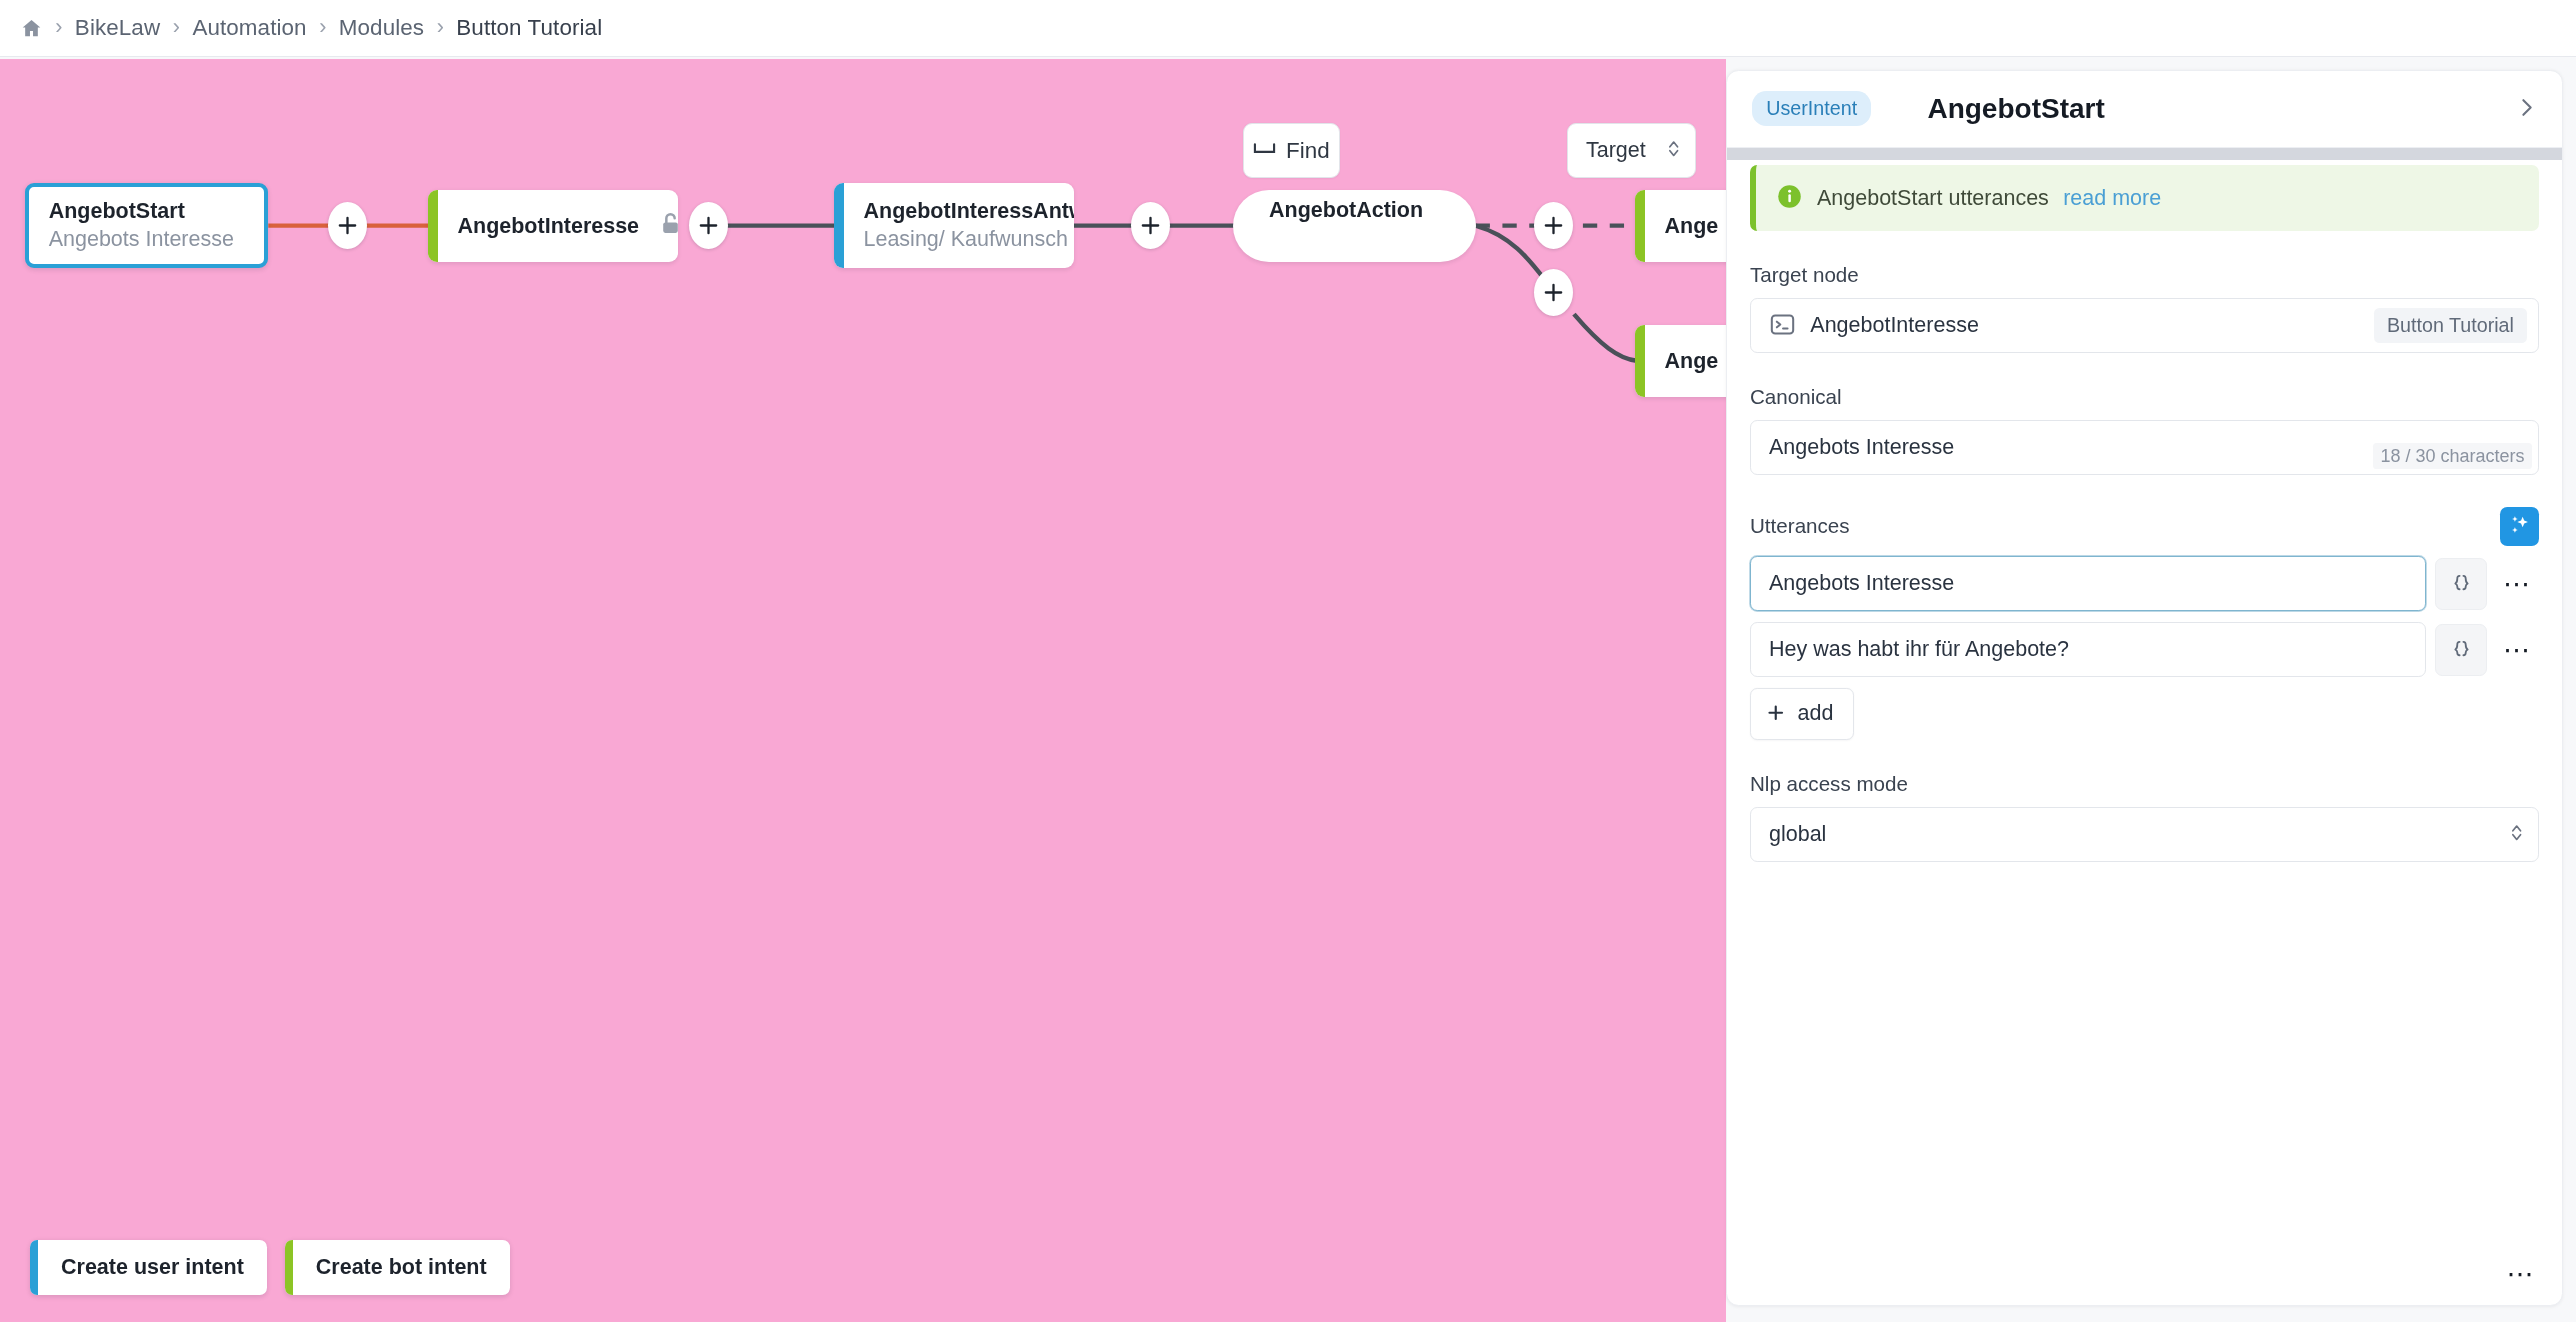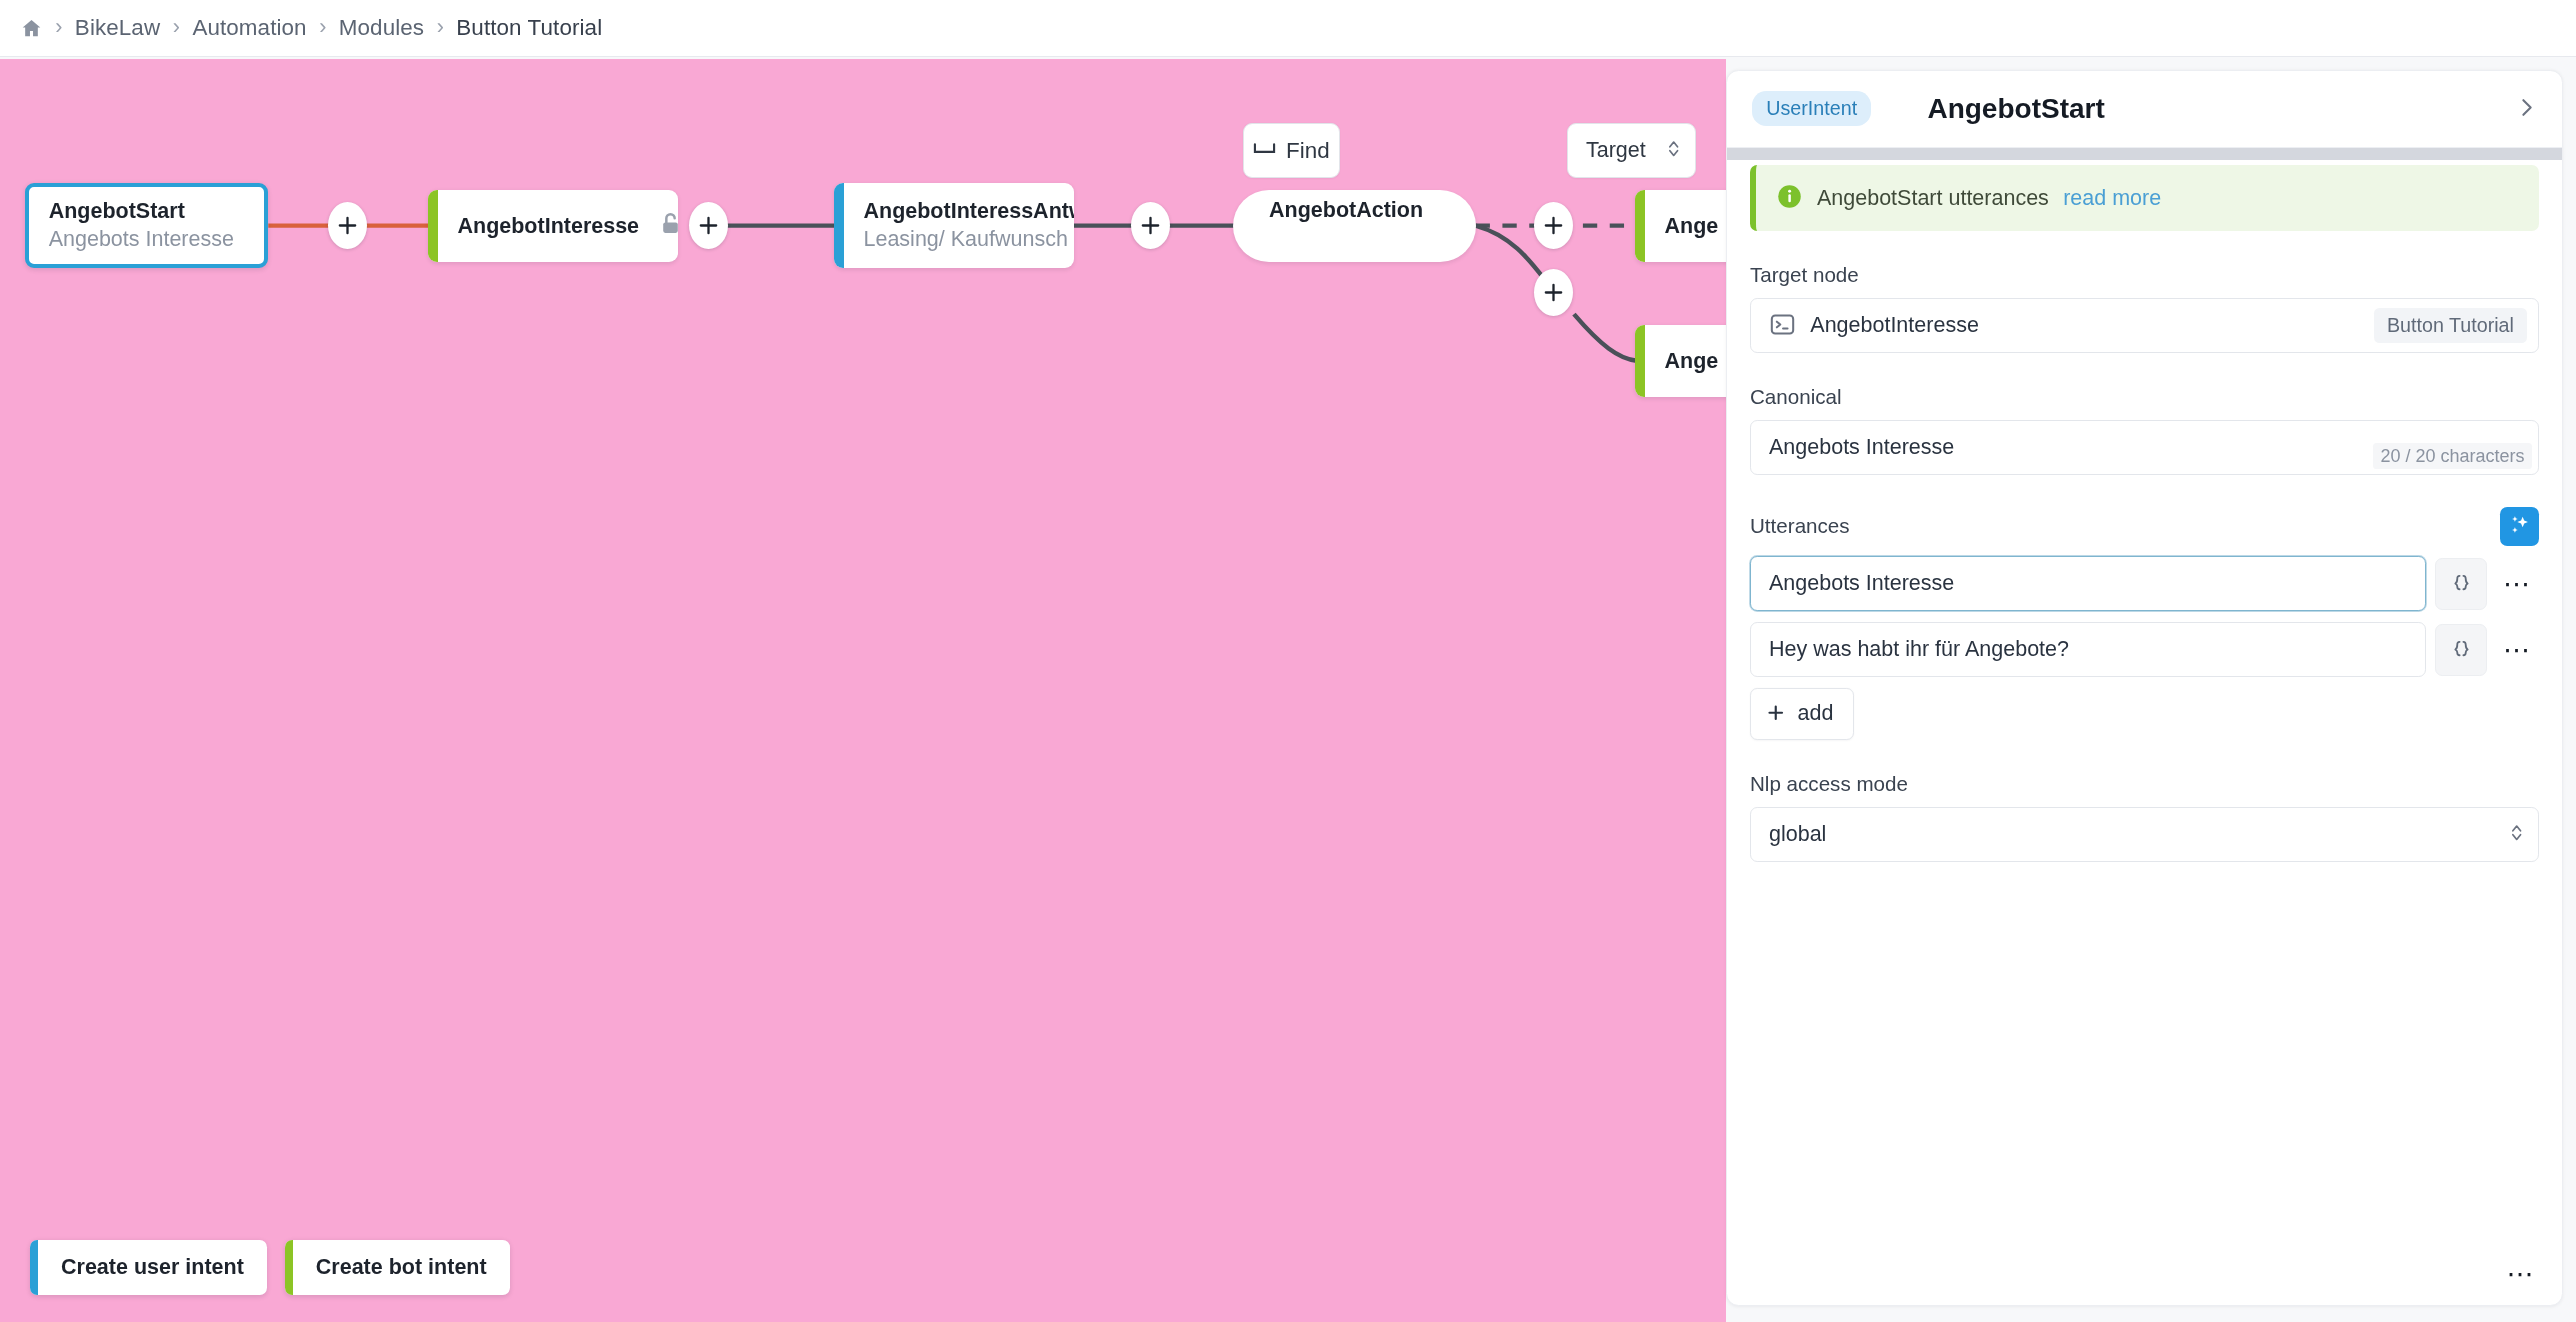--- a/index.html
+++ b/index.html
@@ -421,21 +421,21 @@
               <path d="M12.5 15.5h4"></path>
           </svg>
         </span>
         <span id="target-node-name">AngebotInteresse</span>
         <span id="target-node-badge">Button Tutorial</span>
       </div>
 
       <div class="field-label">Canonical</div>
       <div id="canonical-wrap">
         <input id="canonical-input" type="text" value="Angebots Interesse" style="">
-        <span id="canonical-counter">20 / 20 characters</span>
+        <span id="canonical-counter">18 / 30 characters</span>
       </div>
 
       <div id="utterances-head">
         <span class="field-label">Utterances</span>
         <span id="ai-suggest-button">
           <span>
             <svg viewBox="0 0 24 24" width="25" height="25" fill="#ffffff">
               <path d="M15 4.5l1.5 3.6 3.6 1.5-3.6 1.5L15 14.7l-1.5-3.6L9.9 9.6l3.6-1.5z"></path>
               <path d="M7.6 4l.8 1.9 1.9.8-1.9.8-.8 1.9-.8-1.9L4.9 6.7l1.9-.8z"></path>
               <path d="M7.6 14.6l.8 1.9 1.9.8-1.9.8-.8 1.9-.8-1.9-1.9-.8 1.9-.8z"></path>

